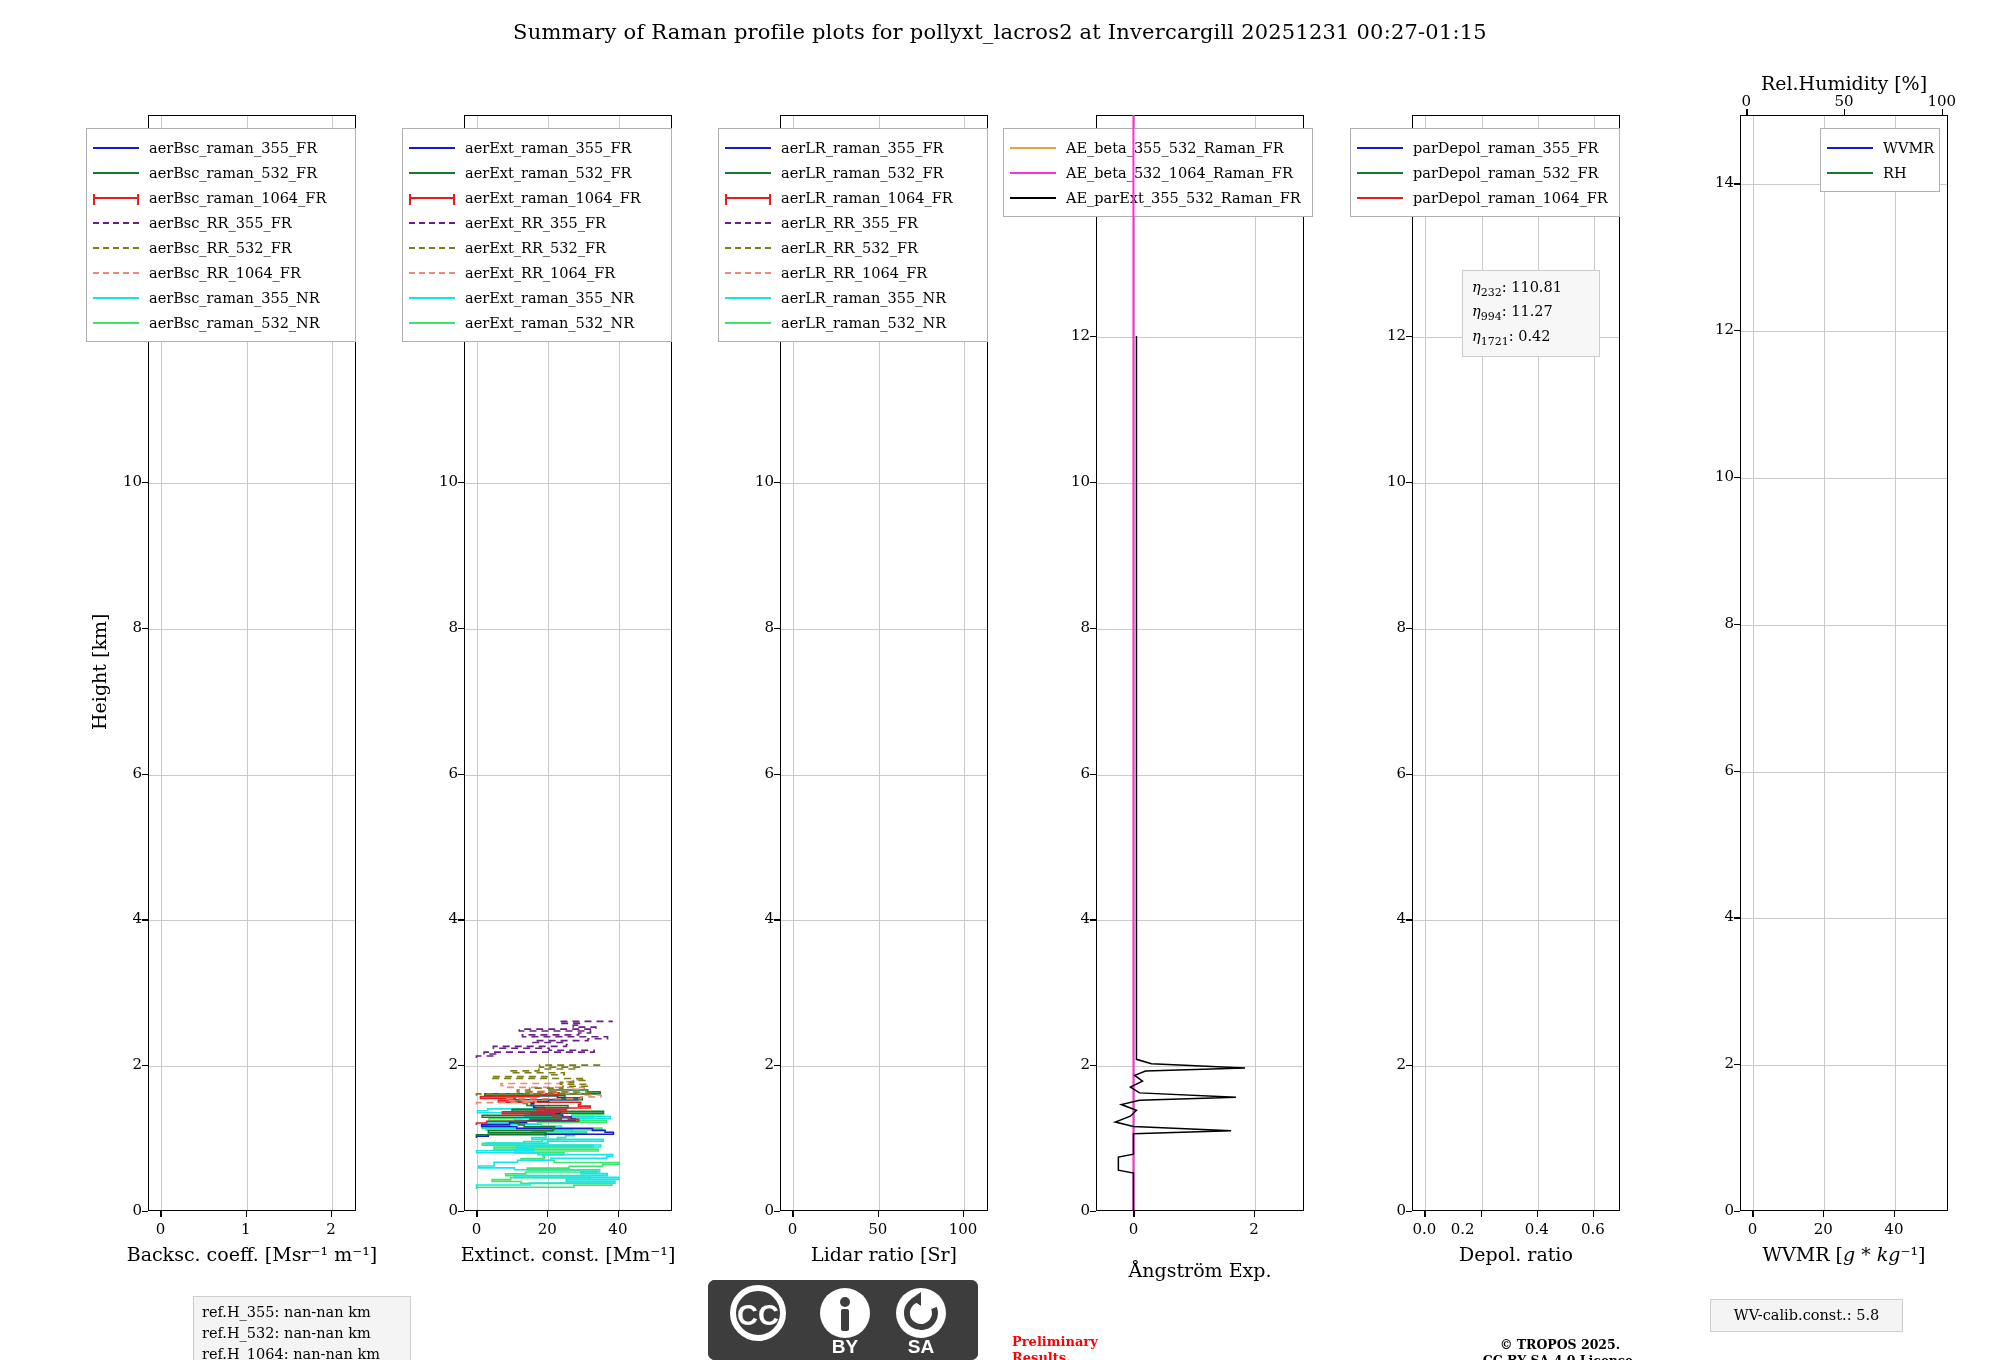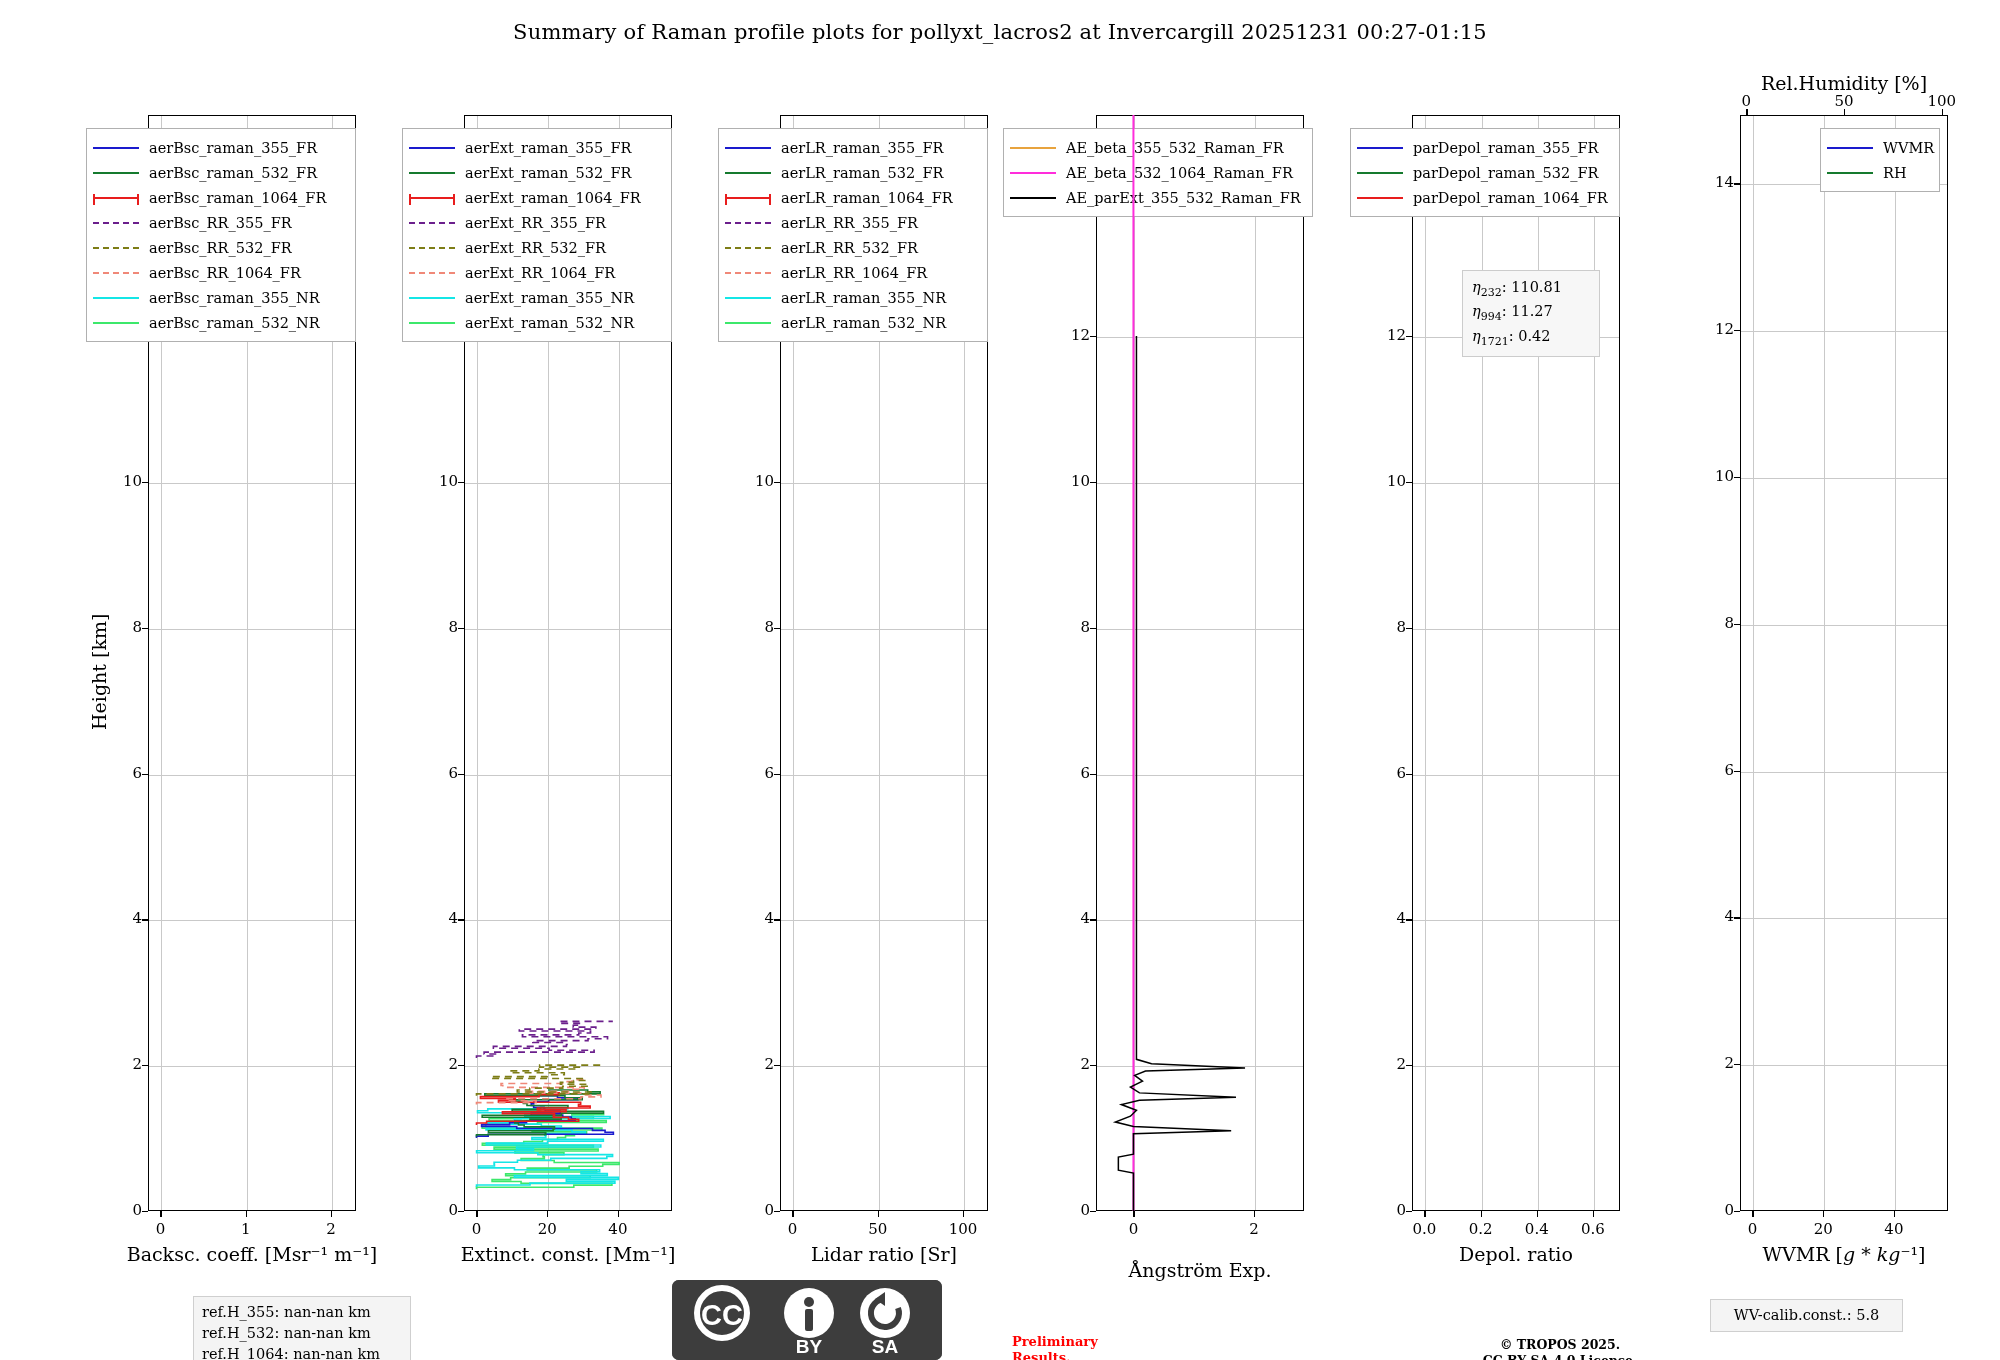--- a/index.html
+++ b/index.html
@@ -201,21 +201,21 @@
     <div class="tickmark" style="left:1406px;top:773.5px;width:6px;height:1.3px;"></div>
     <div class="ytick" style="left:1382px;top:617.6666666666667px;width:24px;text-align:right;">8</div>
     <div class="tickmark" style="left:1406px;top:627.6666666666667px;width:6px;height:1.3px;"></div>
     <div class="ytick" style="left:1382px;top:471.83333333333326px;width:24px;text-align:right;">10</div>
     <div class="tickmark" style="left:1406px;top:481.83333333333326px;width:6px;height:1.3px;"></div>
     <div class="ytick" style="left:1382px;top:326px;width:24px;text-align:right;">12</div>
     <div class="tickmark" style="left:1406px;top:336px;width:6px;height:1.3px;"></div>
     <div class="tickmark" style="left:1424.48px;top:1211px;width:1.3px;height:6px;"></div>
     <div class="xtick" style="left:1394.48px;top:1220px;width:60px;text-align:center;">0.0</div>
     <div class="tickmark" style="left:1480.64px;top:1211px;width:1.3px;height:6px;"></div>
-    <div class="xtick" style="left:1450.64px;top:1220px;width:60px;text-align:center;">0.2</div>
+    <div class="xtick" style="left:1450.64px;top:1220px;width:60px;">0.2</div>
     <div class="tickmark" style="left:1536.8px;top:1211px;width:1.3px;height:6px;"></div>
     <div class="xtick" style="left:1506.8px;top:1220px;width:60px;text-align:center;">0.4</div>
     <div class="tickmark" style="left:1592.96px;top:1211px;width:1.3px;height:6px;"></div>
     <div class="xtick" style="left:1562.96px;top:1220px;width:60px;text-align:center;">0.6</div>
     <div class="axis-label" style="left:1352px;top:1243px;width:328px;">Depol. ratio</div>
     <div class="plotbox" style="left:1740px;top:115px;width:208px;height:1096px;">
       <div class="gridline" style="top:949.2px;"></div>
       <div class="gridline" style="top:802.4px;"></div>
       <div class="gridline" style="top:655.5999999999999px;"></div>
       <div class="gridline" style="top:508.79999999999995px;"></div>
@@ -433,21 +433,21 @@
       <div>WV-calib.const.: 5.8</div>
     </div>
     <div class="prelim" style="left:1012px;top:1334px;">
       <div>Preliminary</div>
       <div>Results.</div>
     </div>
     <div class="copyright" style="left:1440px;top:1337px;width:240px;">
       <div>© TROPOS 2025.</div>
       <div>CC BY SA 4.0 License.</div>
     </div>
-<div class="cc" style="left:672px;top:1280px;text-align:center;">
+<div class="cc" style="left:708px;top:1280px;text-align:center;">
   <svg width="270" height="80" viewBox="0 0 270 80">
     <rect x="0" y="0" width="270" height="80" rx="7" fill="#3d3d3d"></rect>
     <circle cx="50" cy="33" r="25" fill="none" stroke="#ffffff" stroke-width="6"></circle>
     <text x="50" y="45" font-family="Liberation Sans, sans-serif" font-size="29" font-weight="bold" fill="#ffffff" text-anchor="middle">CC</text>
     <circle cx="137" cy="33" r="25" fill="#ffffff"></circle>
     <circle cx="137" cy="22" r="5" fill="#3d3d3d"></circle>
     <rect x="133" y="29" width="8" height="22" rx="2" fill="#3d3d3d"></rect>
     <circle cx="213" cy="33" r="25" fill="#ffffff"></circle>
     <path d="M213 19 a14 14 0 1 0 13 9" fill="none" stroke="#3d3d3d" stroke-width="6"></path>
     <polygon points="213,12 213,26 203,19" fill="#3d3d3d"></polygon>

